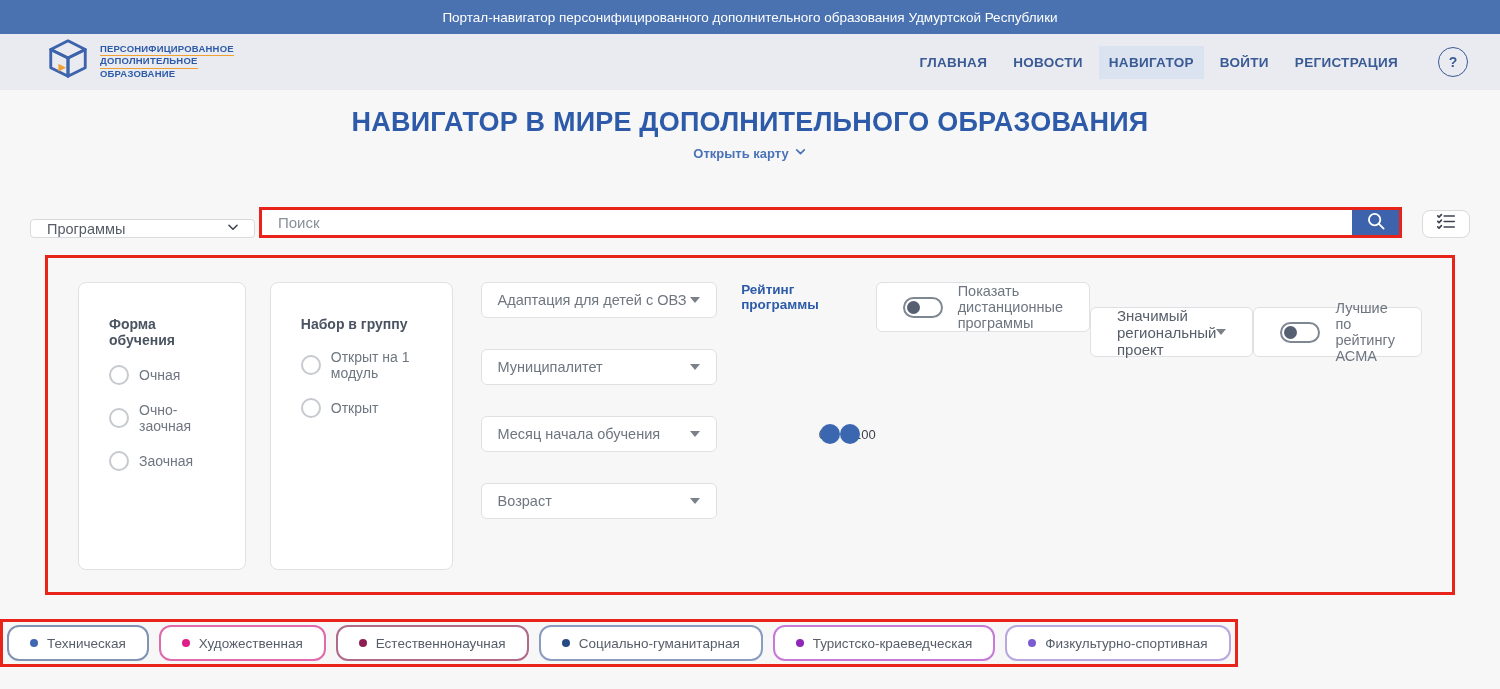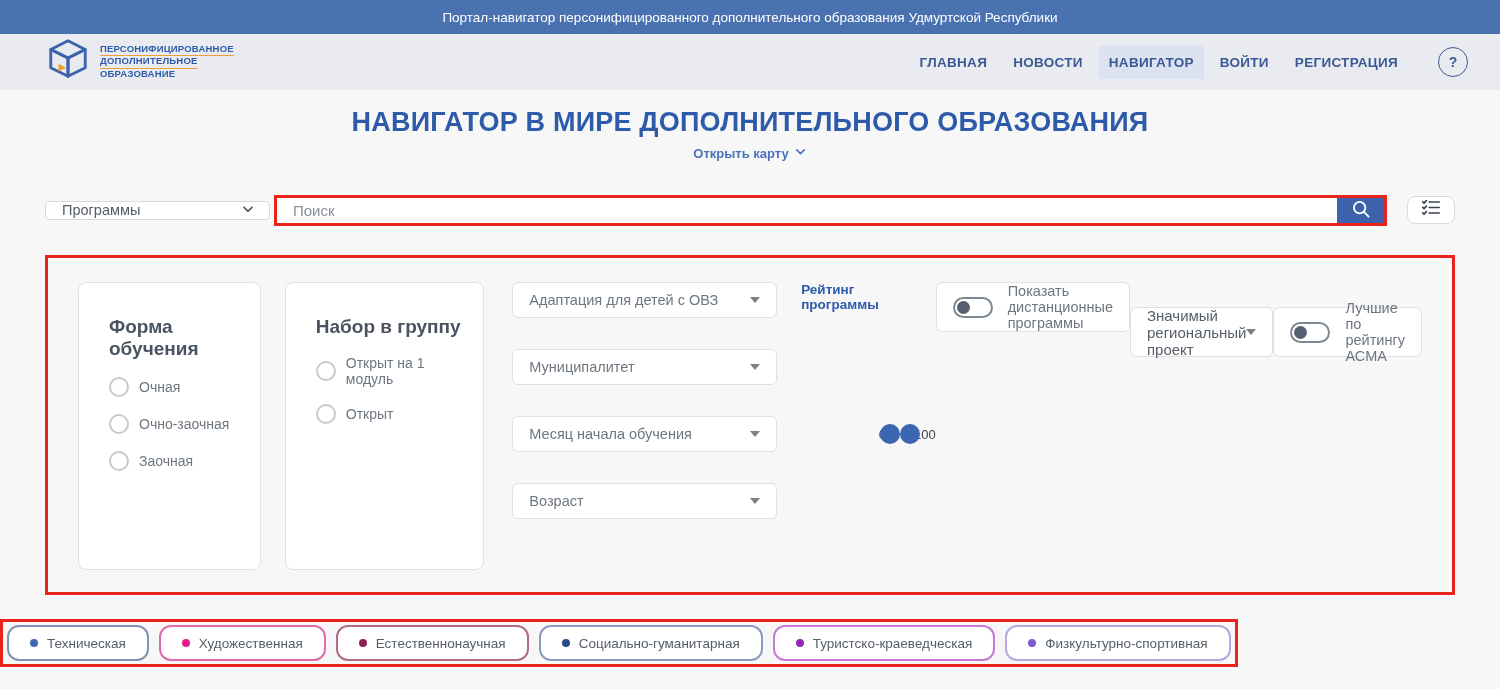--- a/index.html
+++ b/index.html
@@ -25,41 +25,41 @@
               color:#3a5a94; font-weight:bold; font-size:14px; display:flex;
               align-items:center; justify-content:center; cursor:pointer; background:transparent; }
 
   
   .page-title { margin-top:17px; text-align:center; font-size:27px; font-weight:bold;
                 color:#2d5ba9; letter-spacing:.2px; }
   .map-link { margin-top:7px; display:flex; align-items:center; justify-content:center;
               gap:5px; color:#4a72b8; font-size:13px; font-weight:bold; cursor:pointer; }
 
   
-  .search-row { margin:21px 45px 0; display:flex; align-items:center; height:56px; }
+  .search-row { margin:21px 30px 0; display:flex; align-items:flex-end; height:56px; }
   .type-select { width:225px; background:#fff; border:1px solid #d9dadd; border-radius:4px;
                  display:flex; align-items:center; justify-content:space-between;
                  padding:0 14px 0 16px; font-size:14.5px; color:#555c66; cursor:pointer; }
   .search-group { flex:1; margin-left:4px; border:3px solid #e8231a; display:flex; background:#fff; }
   .search-input { flex:1; border:none; outline:none; padding:0 16px; font-size:15px;
                   font-family:"Liberation Sans", sans-serif; color:#333; }
   .search-input::placeholder { color:#8a8f98; }
   .search-btn { width:47px; background:#3c63ac; border:none; display:flex; align-items:center;
                 justify-content:center; cursor:pointer; }
   .list-btn { width:48px; margin-left:20px; background:#fff; border:1px solid #d9dadd;
               border-radius:8px; display:flex; align-items:center; justify-content:center; cursor:pointer; }
 
   
   .filter-panel { margin:17px 45px 0; border:3px solid #e8231a; padding:24px 30px 22px;
                   display:flex; gap:24px; }
   .card { background:#fff; border:1px solid #e0e1e4; border-radius:8px; padding:25px 20px;
           height:288px; }
   .card-form { width:210px; }
   .card-group { width:230px; margin-right:4px; }
-  .card-title { font-size:19px; font-weight:bold; color:#4a5361; margin:8px 0 16px 10px; }
+  .card-title { font-size:14px; font-weight:bold; color:#4a5361; margin:8px 0 16px 10px; }
   .radio-row { display:flex; align-items:center; gap:10px; margin-top:17px; margin-left:10px; cursor:pointer; }
   .radio-circle { width:20px; height:20px; border:2px solid #c6c9ce; border-radius:50%;
                   background:#fff; flex:0 0 auto; }
   .radio-label { font-size:14px; color:#6e7680; }
 
   .mid-col { width:316px; display:flex; flex-direction:column; gap:31px; }
   .dropdown { height:36px; background:#fff; border:1px solid #dfe0e3; border-radius:6px;
               display:flex; align-items:center; justify-content:space-between;
               padding:0 16px; font-size:14.5px; color:#6e7680; cursor:pointer; }
   .caret { width:0; height:0; border-left:5px solid transparent; border-right:5px solid transparent;
@@ -71,21 +71,21 @@
   .slider-end { font-size:13px; color:#3d434d; }
   .slider-track-wrap { flex:1; position:relative; height:20px; cursor:pointer; }
   .slider-track { position:absolute; left:8px; right:8px; top:8px; height:5px;
                   border-radius:3px; background:#3a67b0; }
   .slider-handle { position:absolute; top:0; width:20px; height:20px; border-radius:50%;
                    background:#3a67b0; cursor:grab; }
   .slider-handle.left { left:0; }
   .slider-handle.right { right:0; }
 
   .box { height:50px; background:#fff; border:1px solid #dfe0e3; border-radius:6px;
-         display:flex; align-items:center; padding:0 16px; }
+         display:flex; align-items:center; padding:0 26px; }
   .box.toggle-box { gap:15px; }
   .box + .box { margin-top:25px; }
   .right-col .box:first-of-type { margin-top:27px; }
   .toggle { width:40px; height:21px; border:2px solid #7f8792; border-radius:12px;
             position:relative; background:#fff; cursor:pointer; flex:0 0 auto; }
   .toggle .knob { position:absolute; left:2px; top:2px; width:13px; height:13px;
                   border-radius:50%; background:#566070; }
   .toggle-label { font-size:14.5px; color:#6e7680; }
   .box-dd { justify-content:space-between; font-size:15px; color:#565e6a; cursor:pointer; }
 

